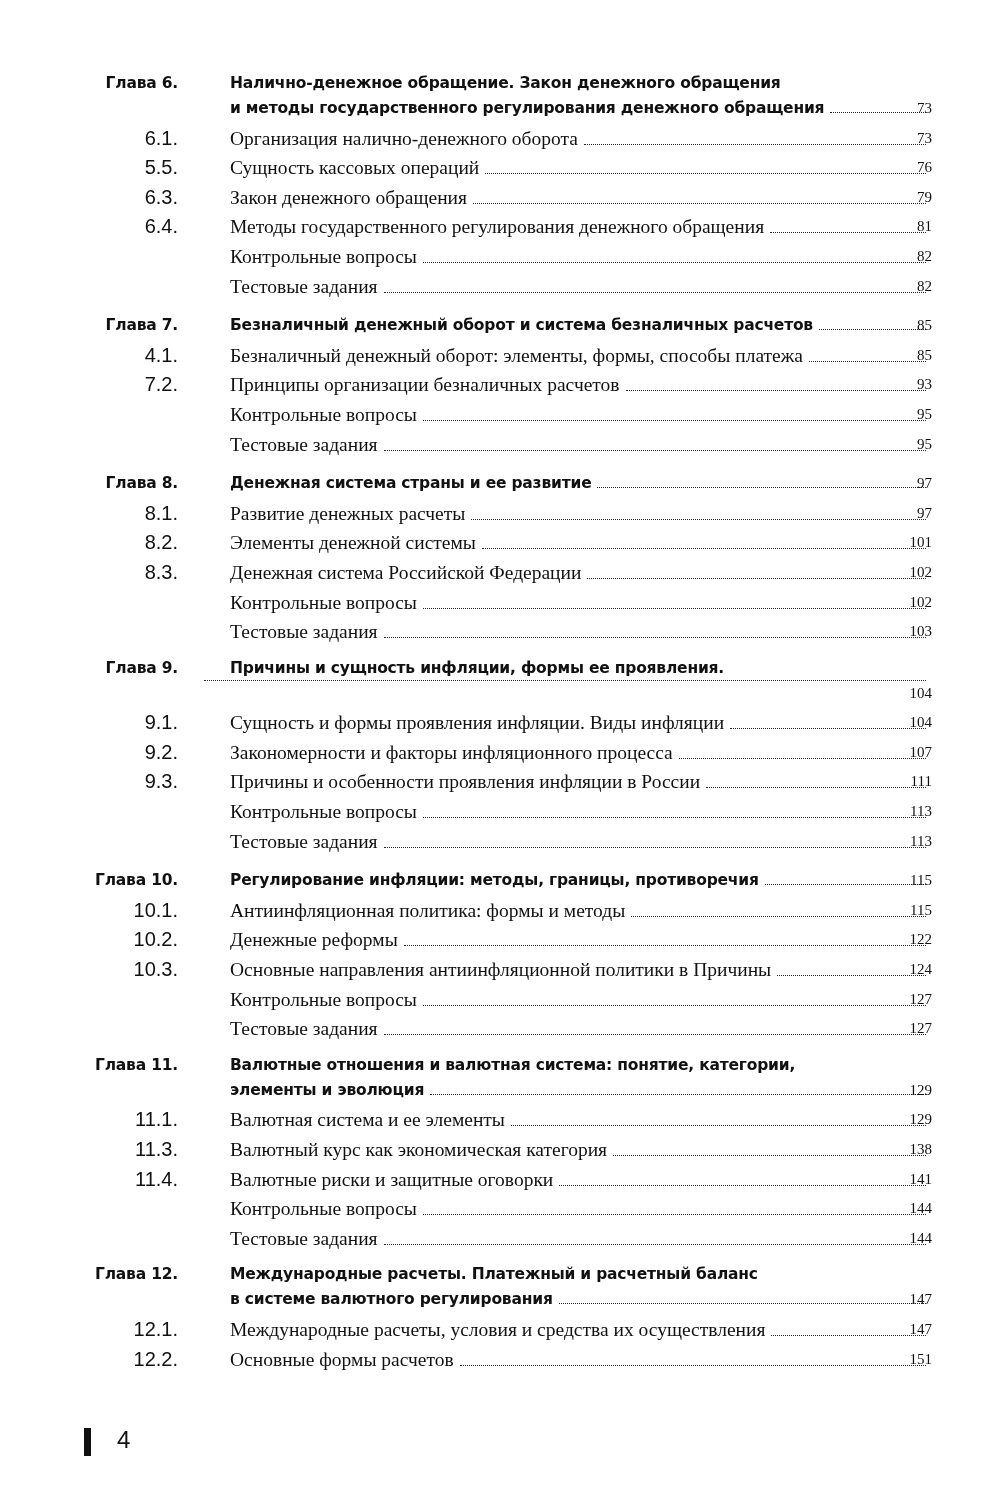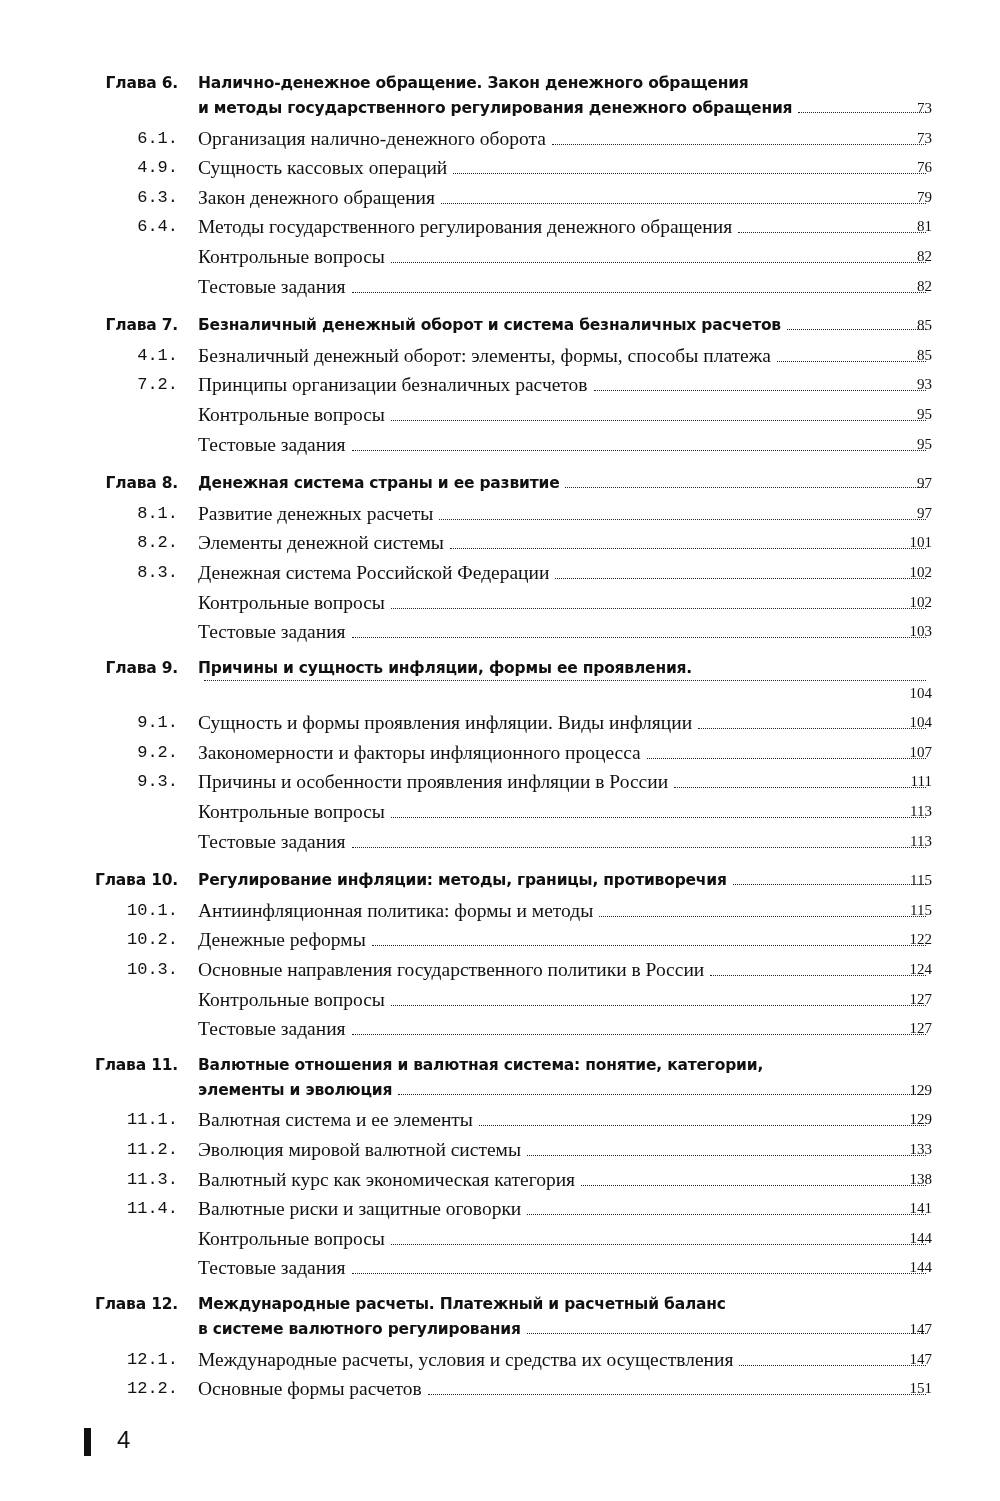--- a/index.html
+++ b/index.html
@@ -1,21 +1,21 @@
 <!DOCTYPE html>
 <html><head>
 <meta charset="utf-8">
 <style>
   html, body { margin: 0; padding: 0; background: #ffffff; }
   body { width: 1000px; height: 1501px; position: relative; overflow: hidden; color: #111; }
   .toc { position: absolute; left: 0; top: 72px; width: 1000px; }
   .row { position: relative; height: 29.6px; }
-  .row .num { position: absolute; right: calc(1000px - 178px); top: 0; font-family: Liberation Mono, monospace; font-size: 17px; line-height: 29.6px; white-space: nowrap; }
+  .row .num { position: absolute; right: calc(1000px - 178px); top: 0; font-family: Liberation Sans, sans-serif; font-size: 20px; line-height: 29.6px; white-space: nowrap; }
   .row .title-wrap { position: absolute; left: 198px; right: 68px; top: 0; display: flex; align-items: baseline; line-height: 29.6px; }
-  .row .title { font-family: "Liberation Serif", serif; font-size: 19.5px; white-space: nowrap; }
+  .row .title { font-family: "Liberation Serif", serif; font-size: 19.5px; white-space: nowrap; margin-left: 32px; }
   .row .dots { flex: 1; border-bottom: 1.5px dotted #222; margin: 0 6px 6px 6px; height: 1px; min-width: 10px; }
   .row .page { position: absolute; right: 68px; top: 0; font-family: "Liberation Serif", serif; font-size: 15px; line-height: 29.6px; width: 44px; text-align: right; }
   .chapter .num, .chapter .title { font-family: "DejaVu Sans", sans-serif; font-weight: bold; font-size: 15.5px; letter-spacing: -0.2px; }
   .chapter-block { margin-top: 10px; }
   .chapter-block:first-child { margin-top: 0; }
   .chapter-first { height: 22px; }
   .chapter-first .num, .chapter-first .title-wrap { line-height: 22px; }
   .footer-bar { position: absolute; left: 84px; top: 1428px; width: 7px; height: 28px; background: #111; }
   .footer-page { position: absolute; left: 117px; top: 1426px; font-family: "Liberation Sans", sans-serif; font-size: 24px; }
 </style>
@@ -39,21 +39,21 @@
       </div>
       <div class="row">
         <span class="num">6.1.</span>
         <div class="title-wrap">
           <span class="title">Организация налично-денежного оборота</span>
           <span class="dots"></span>
         </div>
         <span class="page">73</span>
       </div>
       <div class="row">
-        <span class="num">4.9.</span>
+        <span class="num">5.5.</span>
         <div class="title-wrap">
           <span class="title">Сущность кассовых операций</span>
           <span class="dots"></span>
         </div>
         <span class="page">76</span>
       </div>
       <div class="row">
         <span class="num">6.3.</span>
         <div class="title-wrap">
           <span class="title">Закон денежного обращения</span>
@@ -253,21 +253,21 @@
         <span class="num">10.2.</span>
         <div class="title-wrap">
           <span class="title">Денежные реформы</span>
           <span class="dots"></span>
         </div>
         <span class="page">122</span>
       </div>
       <div class="row">
         <span class="num">10.3.</span>
         <div class="title-wrap">
-          <span class="title">Основные направления государственного политики в России</span>
+          <span class="title">Основные направления антиинфляционной политики в Причины</span>
           <span class="dots"></span>
         </div>
         <span class="page">124</span>
       </div>
       <div class="row">
         <span class="num"></span>
         <div class="title-wrap">
           <span class="title">Контрольные вопросы</span>
           <span class="dots"></span>
         </div>
@@ -296,28 +296,20 @@
         </div>
         <span class="page">129</span>
       </div>
       <div class="row">
         <span class="num">11.1.</span>
         <div class="title-wrap">
           <span class="title">Валютная система и ее элементы</span>
           <span class="dots"></span>
         </div>
         <span class="page">129</span>
-      </div>
-      <div class="row">
-        <span class="num">11.2.</span>
-        <div class="title-wrap">
-          <span class="title">Эволюция мировой валютной системы</span>
-          <span class="dots"></span>
-        </div>
-        <span class="page">133</span>
       </div>
       <div class="row">
         <span class="num">11.3.</span>
         <div class="title-wrap">
           <span class="title">Валютный курс как экономическая категория</span>
           <span class="dots"></span>
         </div>
         <span class="page">138</span>
       </div>
       <div class="row">

